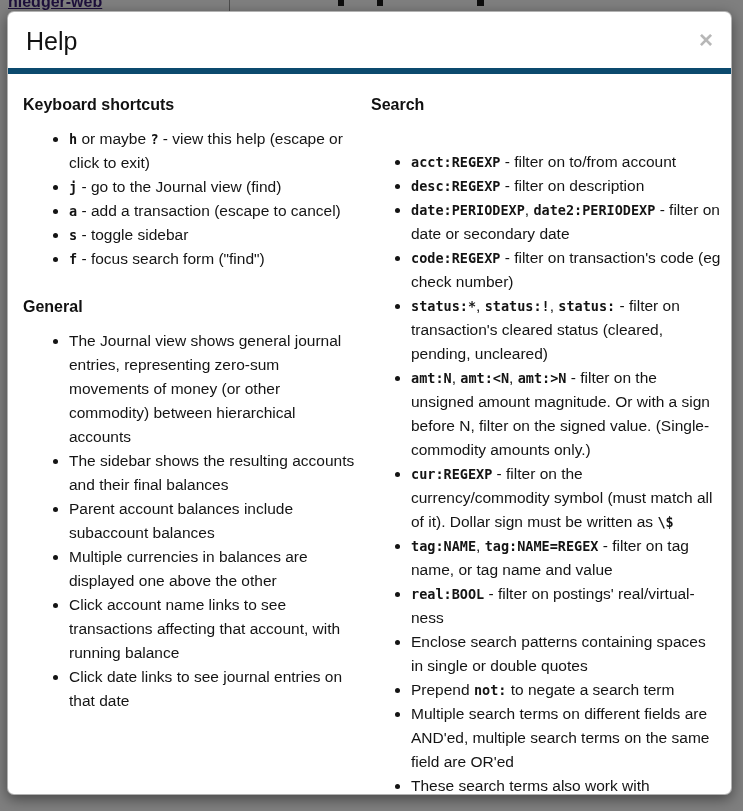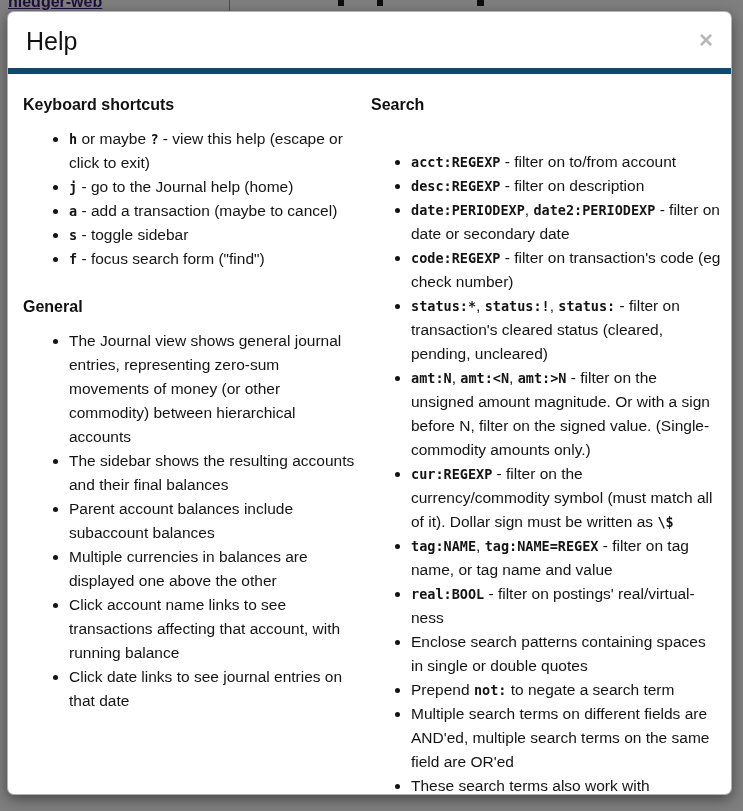--- a/index.html
+++ b/index.html
@@ -104,22 +104,22 @@
 <div class="modal">
   <div class="modal-header">
     <h3 class="modal-title">Help</h3>
     <button class="close-btn">×</button>
   </div>
   <div class="modal-body">
     <div class="col-left">
       <h4 class="section-heading">Keyboard shortcuts</h4>
       <ul class="help-list">
           <li><code>h</code><span> or maybe </span><code>?</code><span> - view this help (escape or click to exit)</span></li>
-          <li><code>j</code><span> - go to the Journal help (home)</span></li>
-          <li><code>a</code><span> - add a transaction (maybe to cancel)</span></li>
+          <li><code>j</code><span> - go to the Journal view (find)</span></li>
+          <li><code>a</code><span> - add a transaction (escape to cancel)</span></li>
           <li><code>s</code><span> - toggle sidebar</span></li>
           <li><code>f</code><span> - focus search form ("find")</span></li>
         </ul>
 
       <h4 class="section-heading not-first">General</h4>
       <ul class="help-list">
           <li><span>The Journal view shows general journal entries, representing zero-sum movements of money (or other commodity) between hierarchical accounts</span></li>
           <li><span>The sidebar shows the resulting accounts and their final balances</span></li>
           <li><span>Parent account balances include subaccount balances</span></li>
           <li><span>Multiple currencies in balances are displayed one above the other</span></li>

